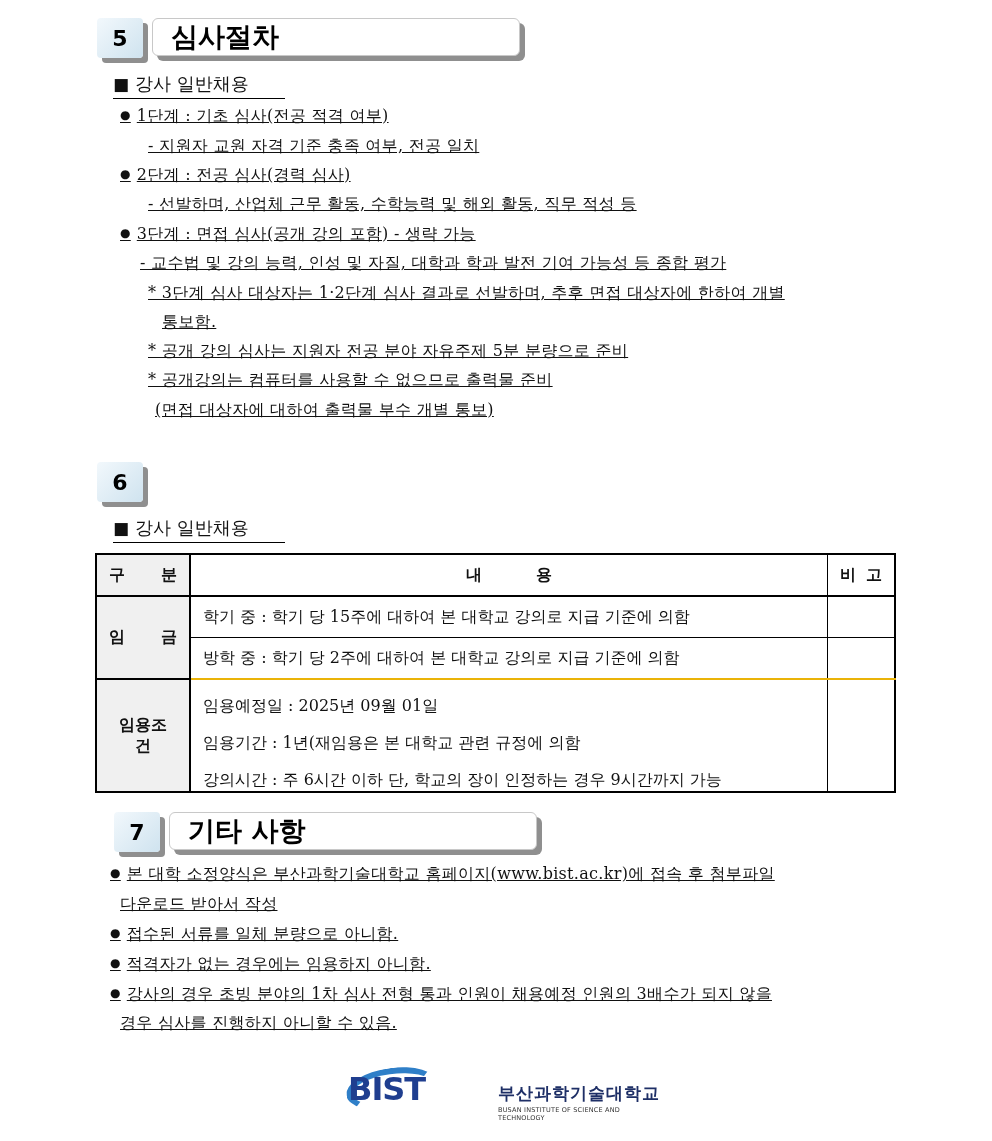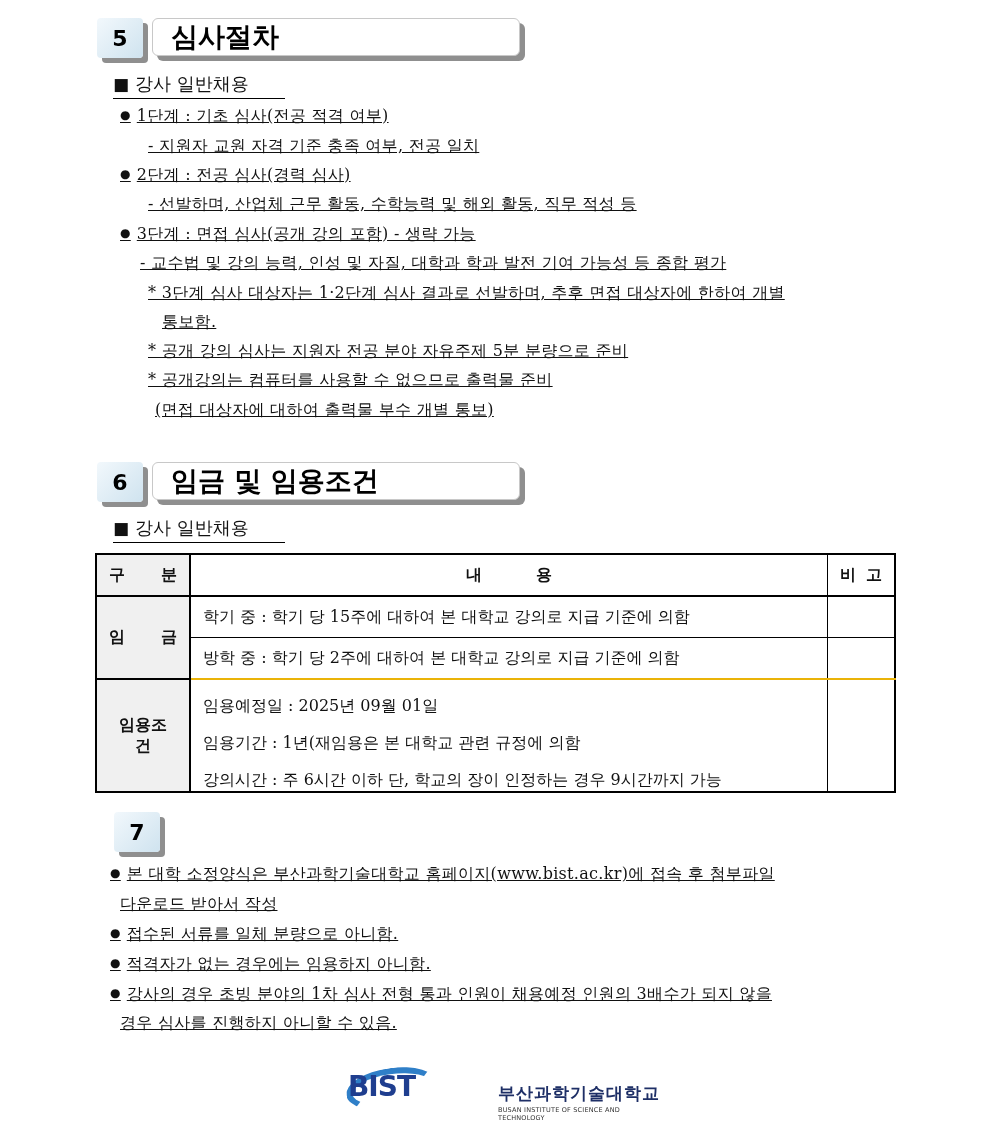--- a/index.html
+++ b/index.html
@@ -45,21 +45,21 @@
   .spread { display: flex; justify-content: space-between; }
   tr.row1 td { height: 40px; }
   tr.row2 td { height: 40px; border-bottom: 2px solid #eab308; }
   tr.row3 td { height: 84px; }
   .cline { line-height: 22px; margin-top: 15px; }
 
   .logo { position: absolute; left: 346px; top: 1068px; width: 320px; height: 56px; }
   .logo-bist {
     position: absolute; left: 2px; top: 2px;
     font-family: "DejaVu Sans", "Liberation Sans", sans-serif; font-weight: bold;
-    font-size: 28px; color: #1f3e8f; letter-spacing: -1px;
+    font-size: 32px; color: #1f3e8f; letter-spacing: -1px;
   }
   .logo-swoosh {
     position: absolute; left: 0px; top: 0px; width: 80px; height: 30px;
     border: 6px solid #2f7fc8; border-radius: 50%; border-bottom-color: transparent; border-right-color: transparent;
     transform: rotate(-8deg);
   }
   .logo-kr {
     position: absolute; left: 152px; top: 14px;
     font-family: "DejaVu Sans", sans-serif; font-weight: bold; font-size: 17px; color: #1e2f66; letter-spacing: 1px;
   }
@@ -86,21 +86,20 @@
 <div class="line" style="left:120px; top:224px;"><span class="bullet">●</span><span>3단계 : 면접 심사(공개 강의 포함) - 생략 가능</span></div>
 <div class="line" style="left:140px; top:253px;">- 교수법 및 강의 능력, 인성 및 자질, 대학과 학과 발전 기여 가능성 등 종합 평가</div>
 <div class="line" style="left:148px; top:283px;">* 3단계 심사 대상자는 1·2단계 심사 결과로 선발하며, 추후 면접 대상자에 한하여 개별</div>
 <div class="line" style="left:162px; top:312px;">통보함.</div>
 <div class="line" style="left:148px; top:341px;">* 공개 강의 심사는 지원자 전공 분야 자유주제 5분 분량으로 준비</div>
 <div class="line" style="left:148px; top:370px;">* 공개강의는 컴퓨터를 사용할 수 없으므로 출력물 준비</div>
 <div class="line" style="left:155px; top:400px;">(면접 대상자에 대하여 출력물 부수 개별 통보)</div>
 
 <div class="sec-head" style="left:97px; top:462px; width:430px;">
   <div class="badge">6</div>
-  <div class="title-box" style="width:368px;">임금 및 임용조건</div>
 </div>
 <div class="subhead" style="left:113px; top:515px; width:172px;">
   <span class="sq">■</span><span>강사 일반채용</span>
 </div>
 
 <table class="cond">
   <tbody>
       <tr class="head">
     <td class="label">
           <div class="spread">
@@ -137,20 +136,21 @@
       <div class="cline">임용기간 : 1년(재임용은 본 대학교 관련 규정에 의함</div>
       <div class="cline">강의시간 : 주 6시간 이하 단, 학교의 장이 인정하는 경우 9시간까지 가능</div>
     </td>
     <td class="note"></td>
   </tr>
 </tbody>
   </table>
 
 <div class="sec-head" style="left:114px; top:812px; width:430px;">
   <div class="badge">7</div>
+  <div class="title-box" style="width:368px;">기타 사항</div>
 </div>
 
 <div class="line" style="left:110px; top:864px;"><span class="bullet">●</span><span>본 대학 소정양식은 부산과학기술대학교 홈페이지(www.bist.ac.kr)에 접속 후 첨부파일</span></div>
 <div class="line" style="left:120px; top:894px;">다운로드 받아서 작성</div>
 <div class="line" style="left:110px; top:924px;"><span class="bullet">●</span><span>접수된 서류를 일체 분량으로 아니함.</span></div>
 <div class="line" style="left:110px; top:954px;"><span class="bullet">●</span><span>적격자가 없는 경우에는 임용하지 아니함.</span></div>
 <div class="line" style="left:110px; top:984px;"><span class="bullet">●</span><span>강사의 경우 초빙 분야의 1차 심사 전형 통과 인원이 채용예정 인원의 3배수가 되지 않을</span></div>
 <div class="line" style="left:120px; top:1013px;">경우 심사를 진행하지 아니할 수 있음.</div>
 
 <div class="logo">

